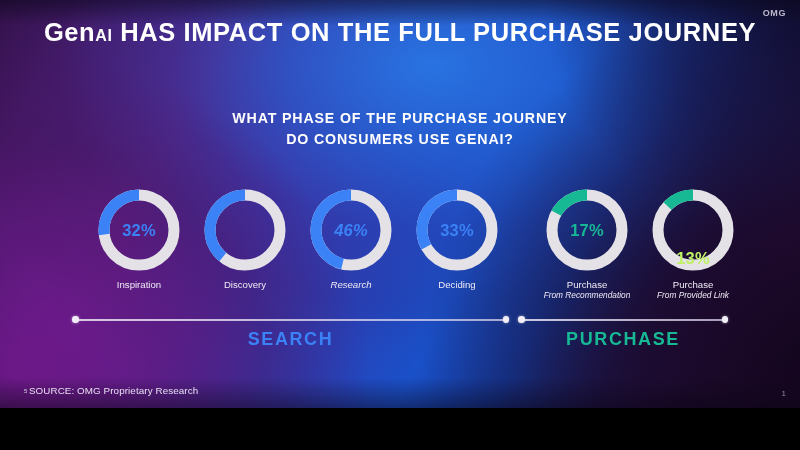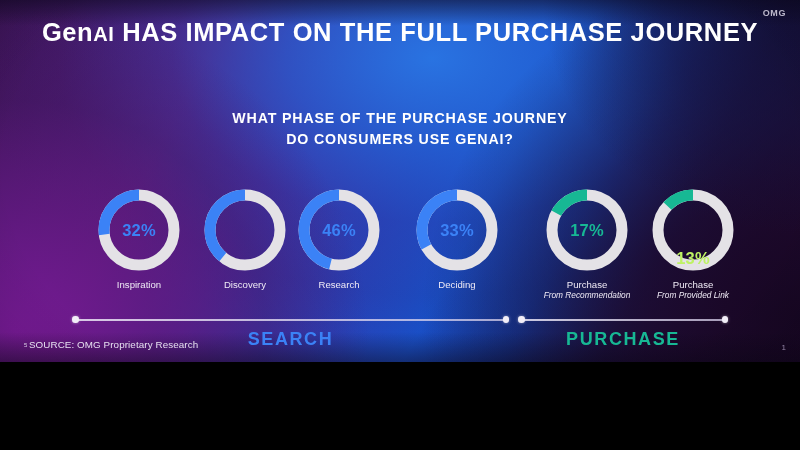--- a/index.html
+++ b/index.html
@@ -3,21 +3,21 @@
 <meta charset="utf-8">
 <style>
   html, body {
     margin: 0;
     padding: 0;
     background: #000;
   }
   #slide {
     position: relative;
     width: 800px;
-    height: 362px;
+    height: 408px;
     overflow: hidden;
     font-family: "Liberation Sans", sans-serif;
     background: #1a0f2e;
   }
   
   .bg-base {
     position: absolute; inset: 0;
     background: linear-gradient(118deg,
         #3b1354 0%,
         #4a1a6b 12%,
@@ -91,21 +91,21 @@
   .title {
     position: absolute;
     top: 18px; left: 0; right: 0;
     text-align: center;
     color: #ffffff;
     font-size: 25.5px;
     font-weight: 700;
     letter-spacing: 0.6px;
     white-space: nowrap;
   }
-  .title .sc { font-size: 20px; }
+  .title .sc { font-size: 16px; }
 
   
   .subtitle {
     position: absolute;
     top: 108px; left: 0; right: 0;
     text-align: center;
     color: #ffffff;
     font-size: 14.2px;
     font-weight: 700;
     letter-spacing: 0.85px;
@@ -248,21 +248,21 @@
       </div>
       <div class="donut-group" style="left: 197px;">
         <div class="donut-wrap">
           <svg width="84" height="84" viewBox="0 0 84 84">
             <circle cx="42" cy="42" r="35" fill="none" stroke="#e4e2e6" stroke-width="11"></circle>
             <circle cx="42" cy="42" r="35" fill="none" stroke="#3b82f6" stroke-width="11" stroke-dasharray="85.76547944300135 134.14600630828414" transform="rotate(-90 42 42) scale(1,-1) translate(0,-84)"></circle>
           </svg>
         </div>
         <div class="donut-label">Discovery</div>
       </div>
-      <div class="donut-group" style="left: 291px;">
+      <div class="donut-group" style="left: 303px; font-style: italic;">
         <div class="donut-wrap">
           <svg width="84" height="84" viewBox="0 0 84 84">
             <circle cx="42" cy="42" r="35" fill="none" stroke="#e4e2e6" stroke-width="11"></circle>
             <circle cx="42" cy="42" r="35" fill="none" stroke="#3b82f6" stroke-width="11" stroke-dasharray="101.15928344559134 118.75220230569417" transform="rotate(-90 42 42) scale(1,-1) translate(0,-84)"></circle>
           </svg>
           <div class="donut-pct" style="color: rgb(59, 130, 246);">46%</div>
         </div>
         <div class="donut-label">Research</div>
       </div>
       <div class="donut-group" style="left: 409px;">

